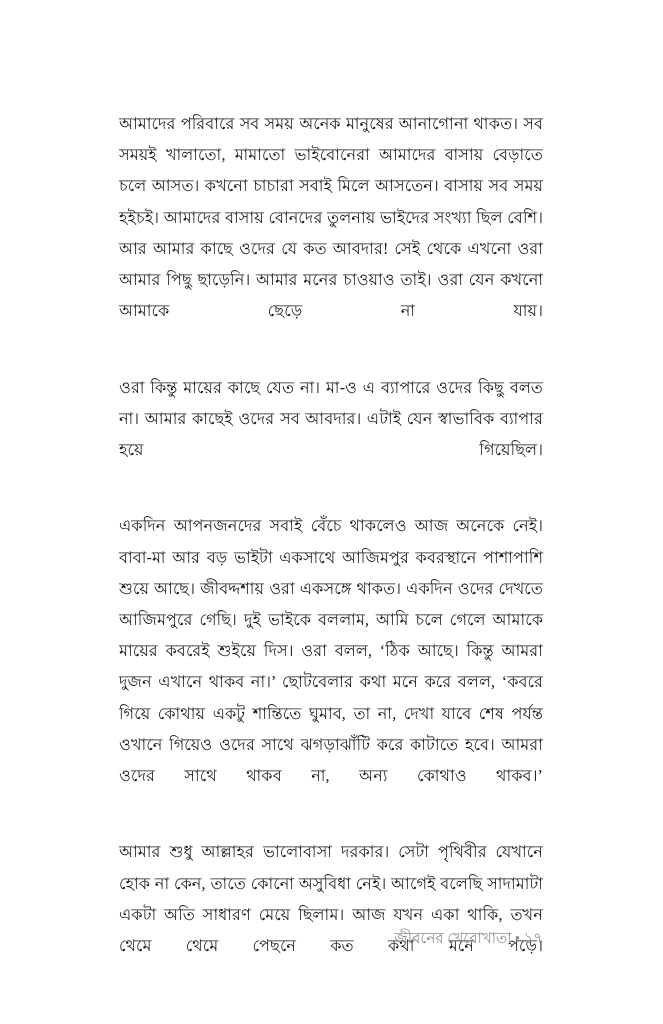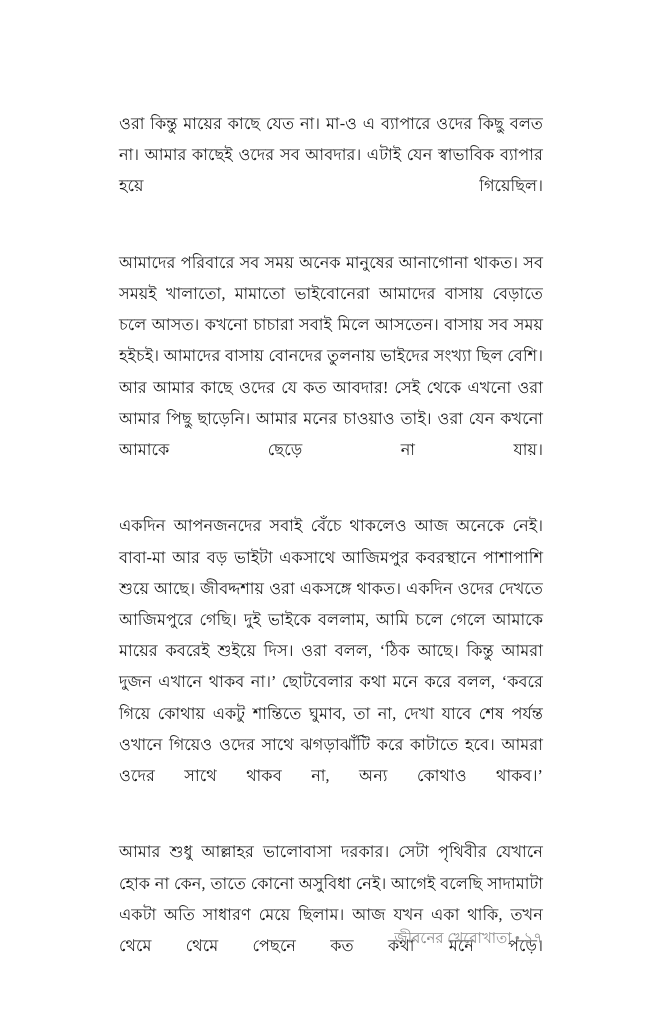--- a/index.html
+++ b/index.html
@@ -66,22 +66,22 @@
     padding: 0 3px;
     letter-spacing: 0.5px;
   }
 </style>
 </head>
 <body>
 
 <div class="page">
 
   <div class="text-block">
+    <p class="para">আমাদের পরিবারে সব সময় অনেক মানুষের আনাগোনা থাকত। সব সময়ই খালাতো, মামাতো ভাইবোনেরা আমাদের বাসায় বেড়াতে চলে আসত। কখনো চাচারা সবাই মিলে আসতেন। বাসায় সব সময় হইচই। আমাদের বাসায় বোনদের তুলনায় ভাইদের সংখ্যা ছিল বেশি। আর আমার কাছে ওদের যে কত আবদার! সেই থেকে এখনো ওরা আমার পিছু ছাড়েনি। আমার মনের চাওয়াও তাই। ওরা যেন কখনো আমাকে ছেড়ে না যায়।</p>
     <p class="para">ওরা কিন্তু মায়ের কাছে যেত না। মা-ও এ ব্যাপারে ওদের কিছু বলত না। আমার কাছেই ওদের সব আবদার। এটাই যেন স্বাভাবিক ব্যাপার হয়ে গিয়েছিল।</p>
-    <p class="para">আমাদের পরিবারে সব সময় অনেক মানুষের আনাগোনা থাকত। সব সময়ই খালাতো, মামাতো ভাইবোনেরা আমাদের বাসায় বেড়াতে চলে আসত। কখনো চাচারা সবাই মিলে আসতেন। বাসায় সব সময় হইচই। আমাদের বাসায় বোনদের তুলনায় ভাইদের সংখ্যা ছিল বেশি। আর আমার কাছে ওদের যে কত আবদার! সেই থেকে এখনো ওরা আমার পিছু ছাড়েনি। আমার মনের চাওয়াও তাই। ওরা যেন কখনো আমাকে ছেড়ে না যায়।</p>
     <p class="para">একদিন আপনজনদের সবাই বেঁচে থাকলেও আজ অনেকে নেই। বাবা-মা আর বড় ভাইটা একসাথে আজিমপুর কবরস্থানে পাশাপাশি শুয়ে আছে। জীবদ্দশায় ওরা একসঙ্গে থাকত। একদিন ওদের দেখতে আজিমপুরে গেছি। দুই ভাইকে বললাম, আমি চলে গেলে আমাকে মায়ের কবরেই শুইয়ে দিস। ওরা বলল, ‘ঠিক আছে। কিন্তু আমরা দুজন এখানে থাকব না।’ ছোটবেলার কথা মনে করে বলল, ‘কবরে গিয়ে কোথায় একটু শান্তিতে ঘুমাব, তা না, দেখা যাবে শেষ পর্যন্ত ওখানে গিয়েও ওদের সাথে ঝগড়াঝাঁটি করে কাটাতে হবে। আমরা ওদের সাথে থাকব না, অন্য কোথাও থাকব।’</p>
     <p class="para">আমার শুধু আল্লাহর ভালোবাসা দরকার। সেটা পৃথিবীর যেখানে হোক না কেন, তাতে কোনো অসুবিধা নেই। আগেই বলেছি সাদামাটা একটা অতি সাধারণ মেয়ে ছিলাম। আজ যখন একা থাকি, তখন থেমে থেমে পেছনে কত কথা মনে পড়ে।</p>
   </div>
 
   <div class="footer">
     <span>জীবনের খেরোখাতা</span><span class="sep">•</span><span>১৭</span>
   </div>
 
 </div>
 

